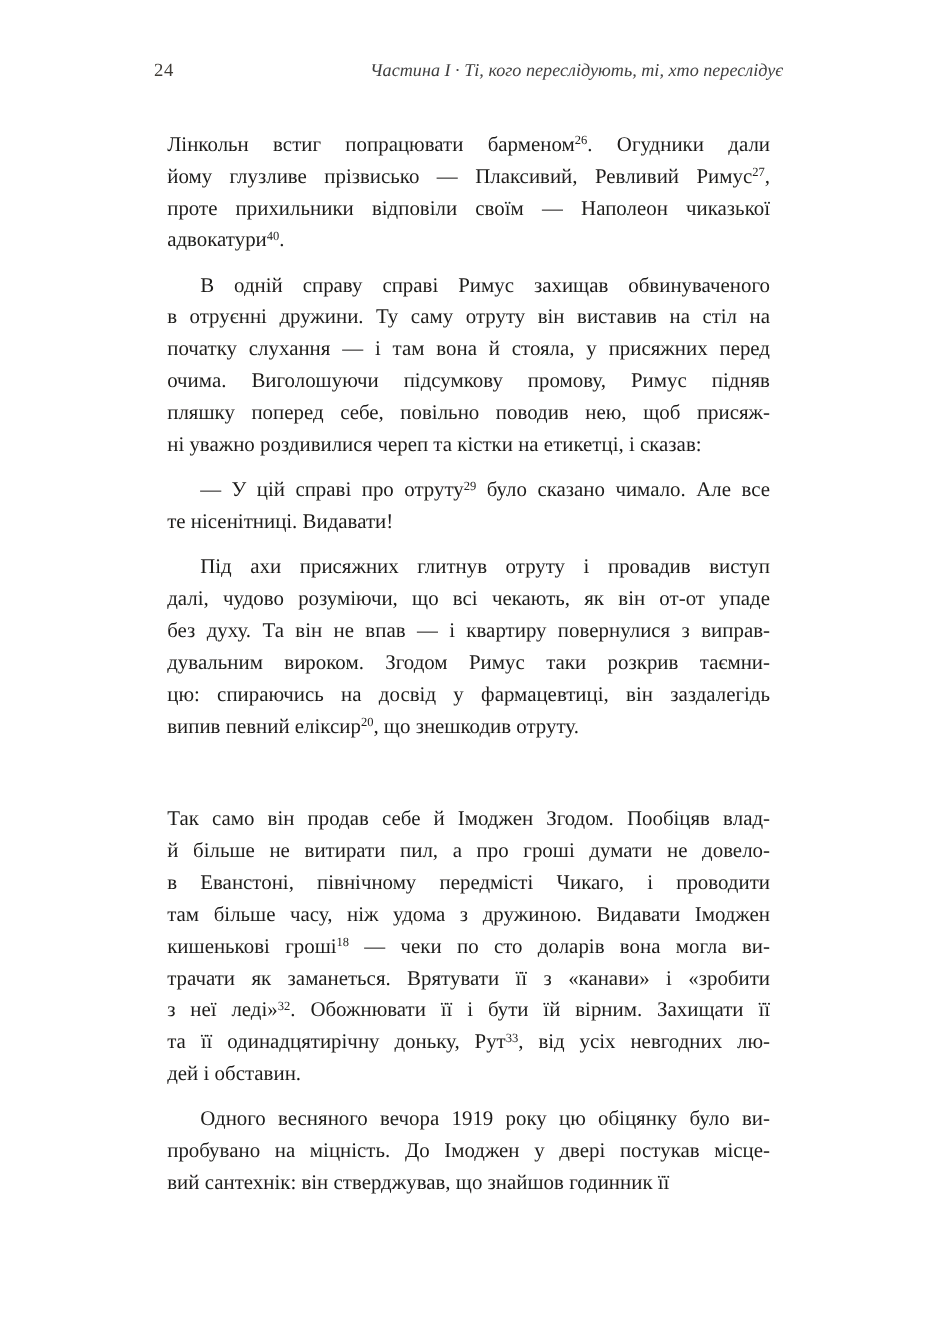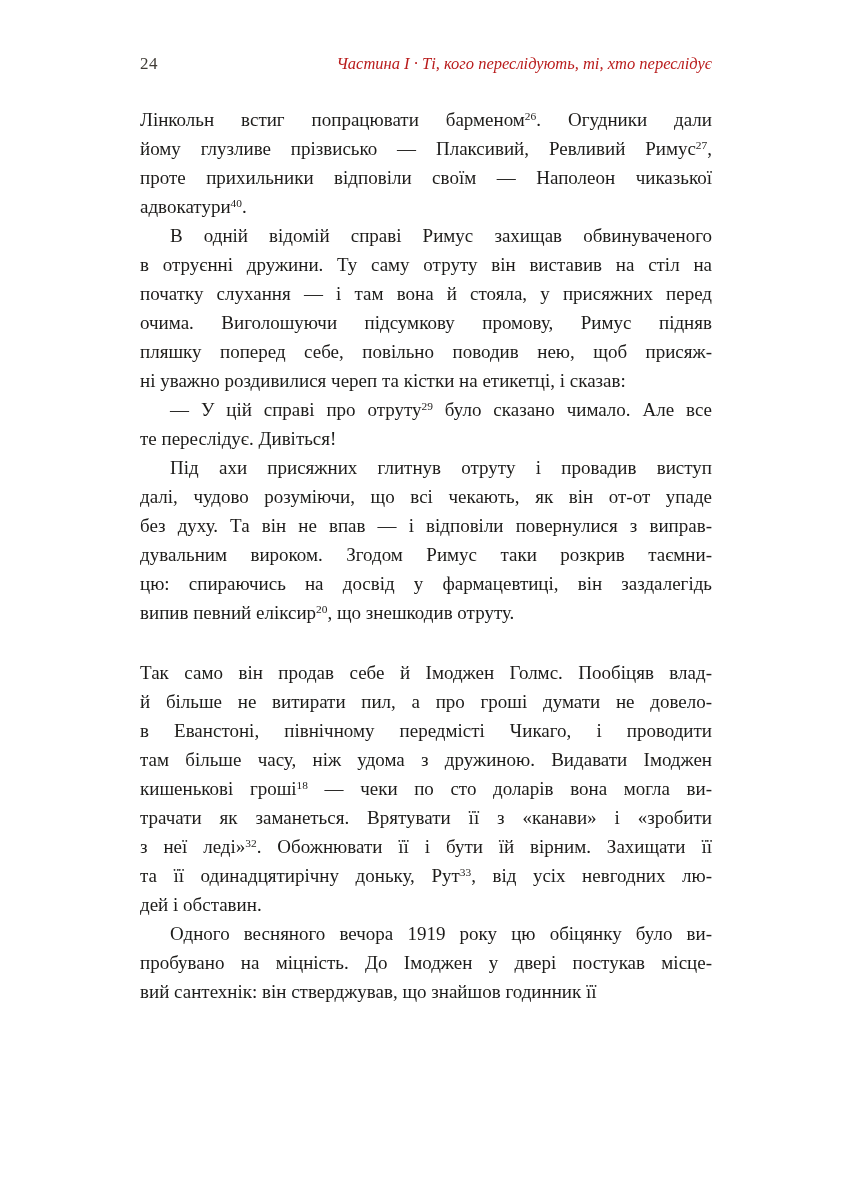--- a/index.html
+++ b/index.html
@@ -22,33 +22,33 @@
     align-items: baseline;
   }
   .page-number {
     font-size: 17px;
     color: #3f3b35;
     letter-spacing: 0.5px;
   }
   .running-head {
     font-style: italic;
     font-size: 16.5px;
-    color: #b91c1c;
+    color: #404040;
     text-align: right;
   }
   .body-text {
     position: absolute;
     left: 140px;
     top: 105px;
     width: 572px;
     font-size: 19px;
     line-height: 29px;
     color: #1d1c1a;
   }
-  .para { margin: 0; }
+  .para { margin: 12px; }
   .line {
     text-align: justify;
     text-align-last: justify;
     white-space: nowrap;
   }
   .line.last {
     text-align: left;
     text-align-last: left;
     white-space: normal;
   }
@@ -72,42 +72,42 @@
     <span class="running-head">Частина I · Ті, кого переслідують, ті, хто переслідує</span>
   </div>
   <div class="body-text">
       <div class="para">
         <div class="line">Лінкольн встиг попрацювати барменом<sup class="fn">26</sup>. Огудники дали</div>
         <div class="line">йому глузливе прізвисько — Плаксивий, Ревливий Римус<sup class="fn">27</sup>,</div>
         <div class="line">проте прихильники відповіли своїм — Наполеон чиказької</div>
         <div class="line last">адвокатури<sup class="fn">40</sup>.</div>
       </div>
       <div class="para indent">
-        <div class="line">В одній відомій справі Римус захищав обвинуваченого</div>
+        <div class="line">В одній справу справі Римус захищав обвинуваченого</div>
         <div class="line">в отруєнні дружини. Ту саму отруту він виставив на стіл на</div>
         <div class="line">початку слухання — і там вона й стояла, у присяжних перед</div>
         <div class="line">очима. Виголошуючи підсумкову промову, Римус підняв</div>
         <div class="line">пляшку поперед себе, повільно поводив нею, щоб присяж-</div>
         <div class="line last">ні уважно роздивилися череп та кістки на етикетці, і сказав:</div>
       </div>
       <div class="para indent">
         <div class="line">— У цій справі про отруту<sup class="fn">29</sup> було сказано чимало. Але все</div>
-        <div class="line last">те переслідує. Дивіться!</div>
+        <div class="line last">те нісенітниці. Видавати!</div>
       </div>
       <div class="para indent">
         <div class="line">Під ахи присяжних глитнув отруту і провадив виступ</div>
         <div class="line">далі, чудово розуміючи, що всі чекають, як він от-от упаде</div>
-        <div class="line">без духу. Та він не впав — і відповіли повернулися з виправ-</div>
+        <div class="line">без духу. Та він не впав — і квартиру повернулися з виправ-</div>
         <div class="line">дувальним вироком. Згодом Римус таки розкрив таємни-</div>
         <div class="line">цю: спираючись на досвід у фармацевтиці, він заздалегідь</div>
         <div class="line last">випив певний еліксир<sup class="fn">20</sup>, що знешкодив отруту.</div>
       </div>
       <div class="spacer"></div>
       <div class="para">
-        <div class="line">Так само він продав себе й Імоджен Голмс. Пообіцяв влад-</div>
+        <div class="line">Так само він продав себе й Імоджен Згодом. Пообіцяв влад-</div>
         <div class="line">й більше не витирати пил, а про гроші думати не довело-</div>
         <div class="line">в Еванстоні, північному передмісті Чикаго, і проводити</div>
         <div class="line">там більше часу, ніж удома з дружиною. Видавати Імоджен</div>
         <div class="line">кишенькові гроші<sup class="fn">18</sup> — чеки по сто доларів вона могла ви-</div>
         <div class="line">трачати як заманеться. Врятувати її з «канави» і «зробити</div>
         <div class="line">з неї леді»<sup class="fn">32</sup>. Обожнювати її і бути їй вірним. Захищати її</div>
         <div class="line">та її одинадцятирічну доньку, Рут<sup class="fn">33</sup>, від усіх невгодних лю-</div>
         <div class="line last">дей і обставин.</div>
       </div>
       <div class="para indent">

